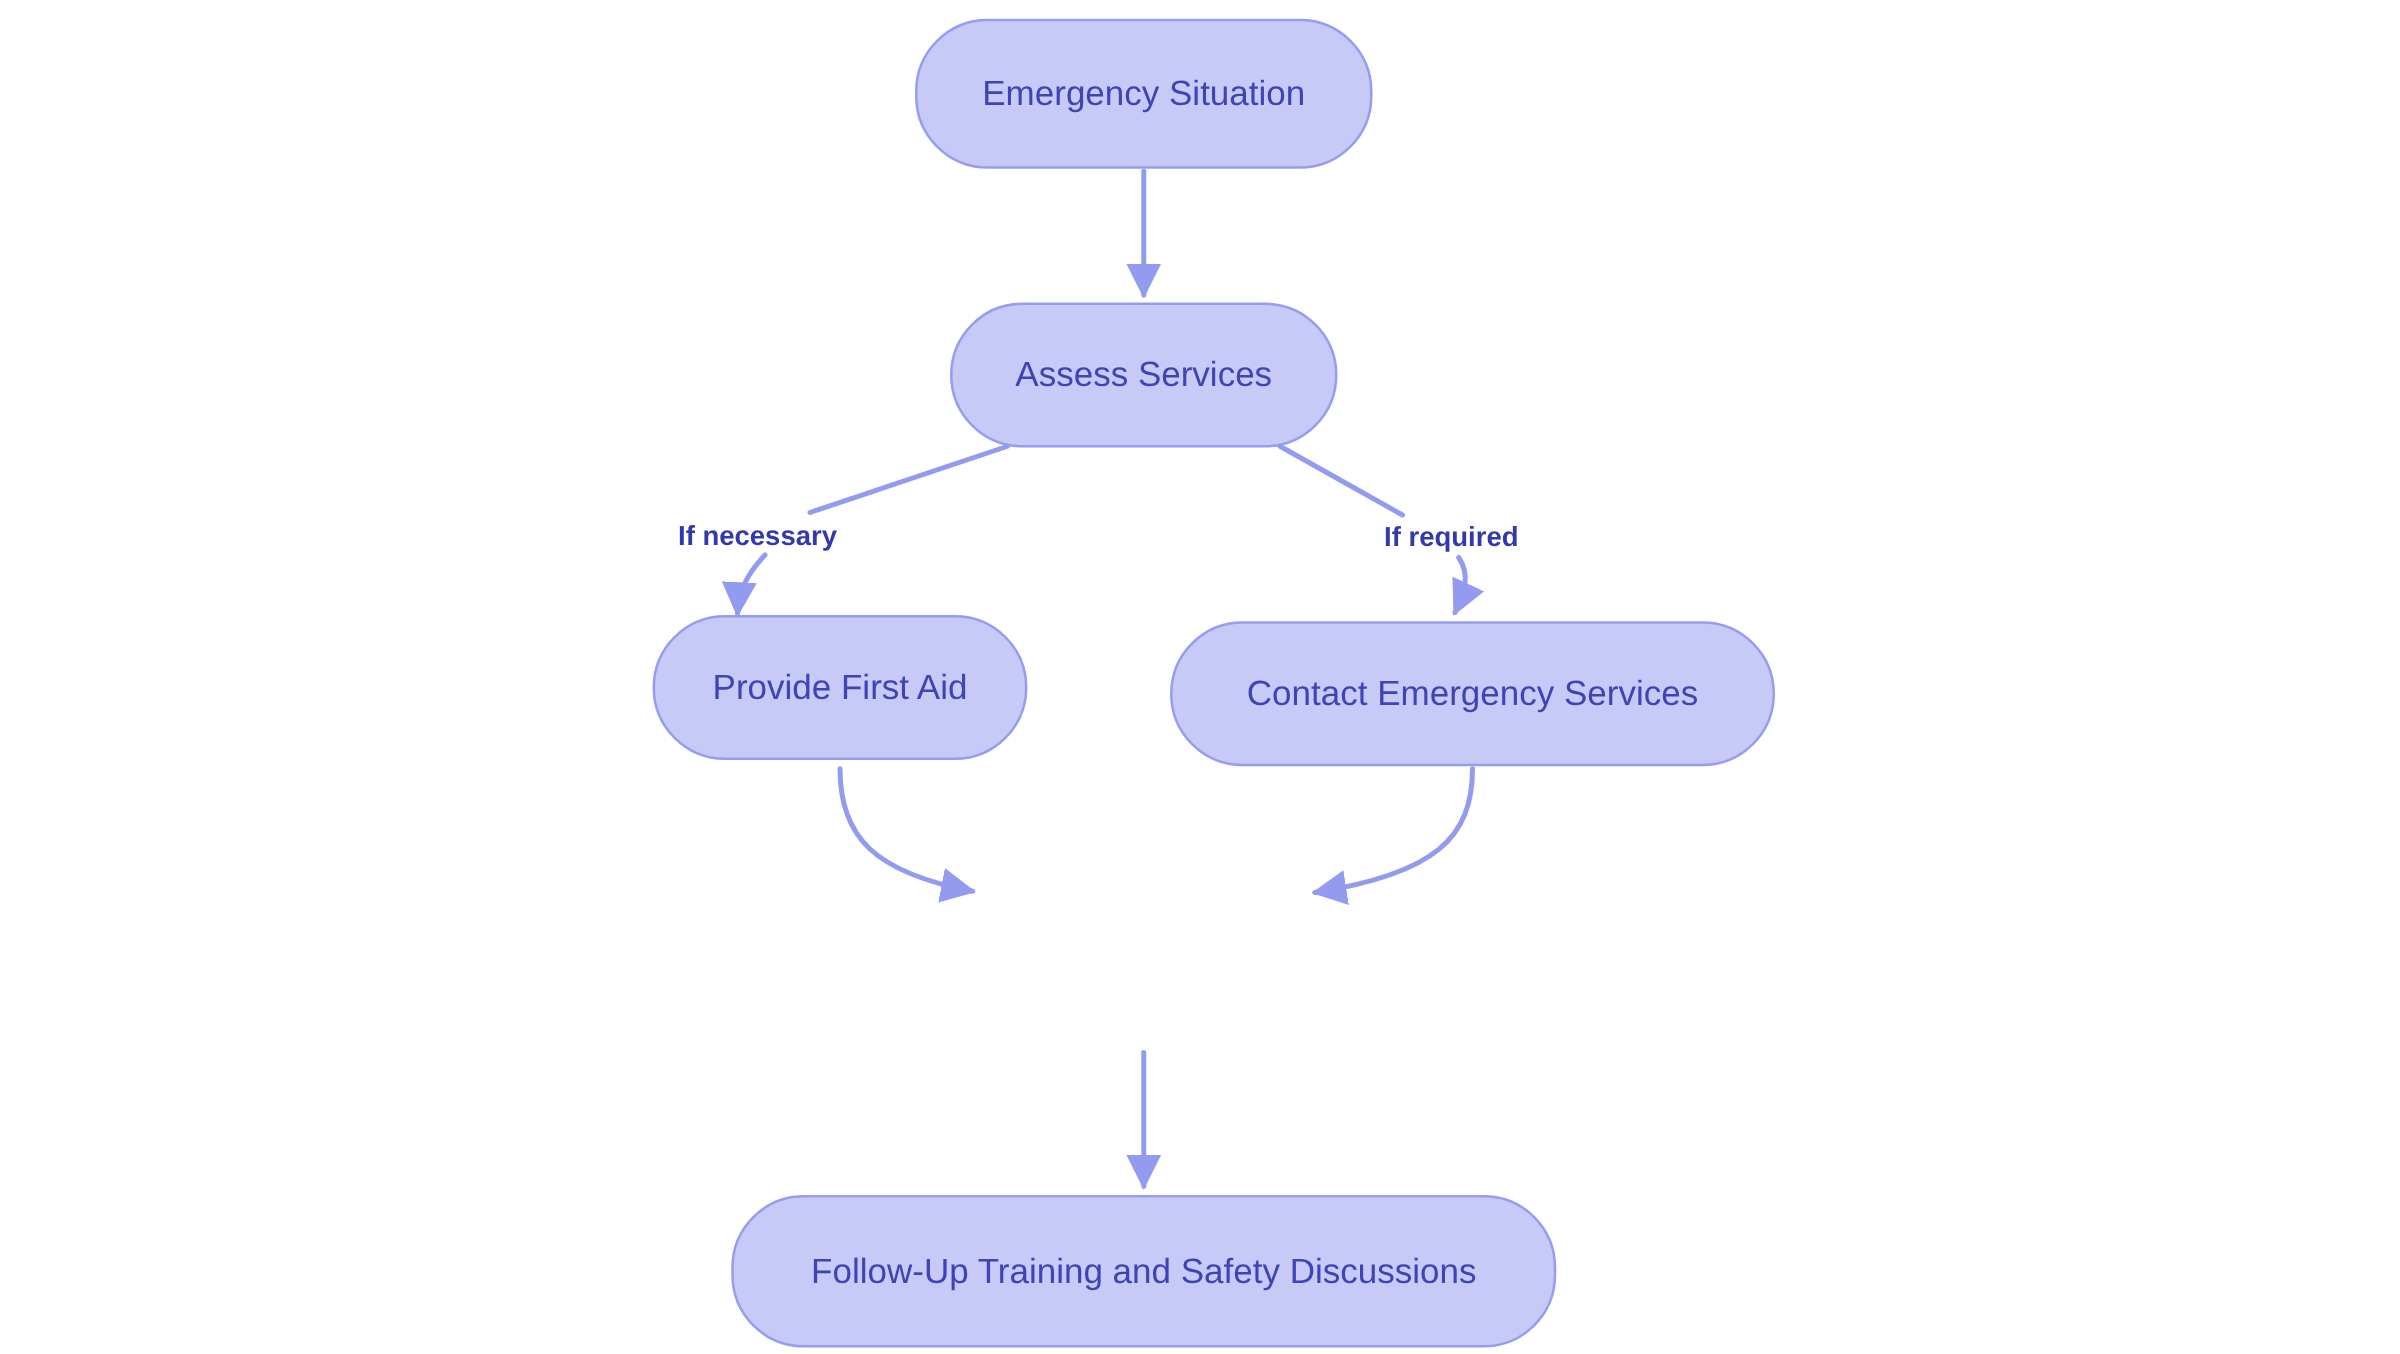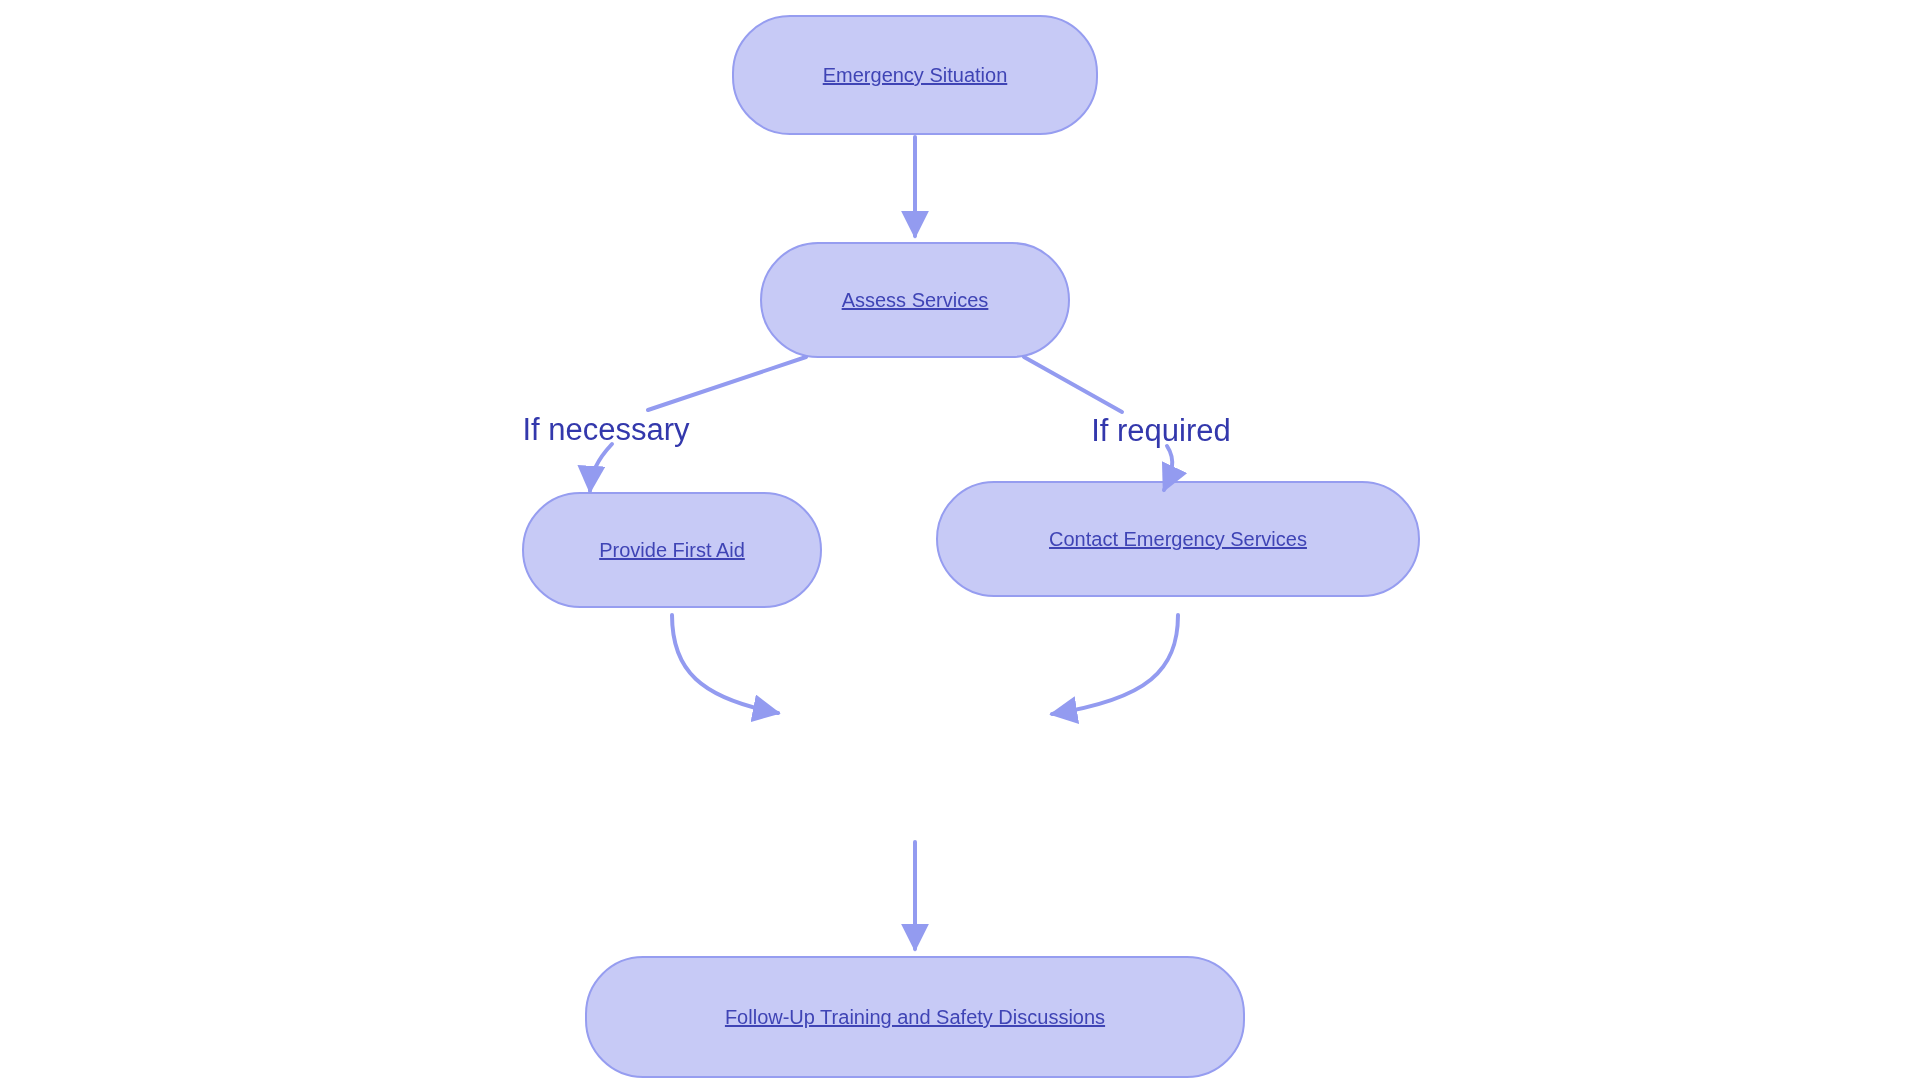--- a/index.html
+++ b/index.html
@@ -26,41 +26,41 @@
   }
   .node {
     position: absolute;
     display: flex;
     align-items: center;
     justify-content: center;
     background: var(--node-fill);
     border: 2px solid var(--node-border);
     border-radius: 58px;
     color: var(--node-text);
-    font-size: 20px;
+    font-size: 28px;
     line-height: 1;
     white-space: nowrap;
     text-align: center;
-    text-decoration: underline;
   }
   .node-emergency   { left: 732px; top: 15px;  width: 366px; height: 120px; }
   .node-assess      { left: 760px; top: 242px; width: 310px; height: 116px; }
   .node-provide     { left: 522px; top: 492px; width: 300px; height: 116px; }
-  .node-contact     { left: 936px; top: 481px; width: 484px; height: 116px; }
+  .node-contact     { left: 936px; top: 497px; width: 484px; height: 116px; }
   .node-communicate { left: 725px; top: 720px; width: 380px; height: 120px; }
   .node-followup    { left: 585px; top: 956px; width: 660px; height: 122px; }
   .edge-label {
     position: absolute;
     transform: translate(-50%, -50%);
     color: var(--edge-label);
-    font-size: 31px;
+    font-size: 22px;
     line-height: 1;
     white-space: nowrap;
     background: var(--background);
     padding: 2px 4px;
+    font-weight: bold;
   }
   .edge-label-necessary { left: 606px;  top: 429px; }
   .edge-label-required  { left: 1161px; top: 430px; }
   .edges-layer {
     position: absolute;
     left: 0;
     top: 0;
     width: 1920px;
     height: 1083px;
     pointer-events: none;

